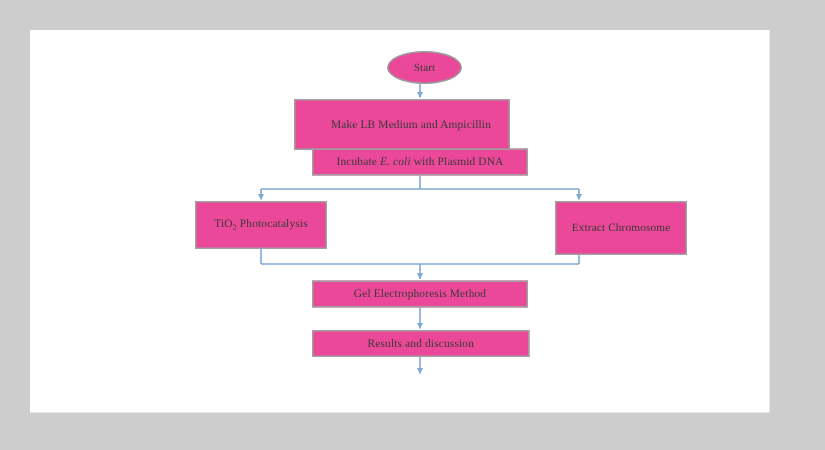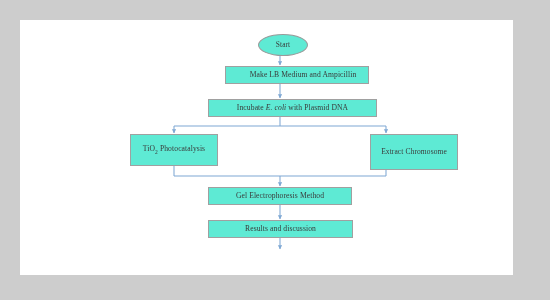--- a/index.html
+++ b/index.html
@@ -31,21 +31,21 @@
   .node {
     position: absolute;
     box-sizing: border-box;
     display: flex;
     align-items: center;
     justify-content: center;
     text-align: center;
     color: #3a3a3a;
     line-height: 1.12;
     letter-spacing: 0.1px;
-    background: #5eead4;
+    background: #ec4899;
   }
   .terminator {
     border: 1px solid #9a9a9a;
     border-radius: 50%;
     font-size: 7.4px;
   }
   .process {
     border: 1px solid #a0a0a0;
     font-size: 7.6px;
   }
@@ -98,25 +98,25 @@
         <line x1="260" y1="156" x2="260" y2="166" marker-end="url(#arrow)"></line>
         <line x1="260" y1="185" x2="260" y2="199" marker-end="url(#arrow)"></line>
         <line x1="260" y1="218" x2="260" y2="229" marker-end="url(#arrow)"></line>
       </g>
     </svg>
 
     <div class="node terminator" style="left:238px; top:14px; width:50px; height:22px;">
       <span class="node-text">Start</span>
     </div>
 
-    <div class="node process" style="left:205px; top:46px; width:144px; height:18px;padding-left:12px;">
+    <div class="node process" style="left:176px; top:46px; width:144px; height:34px;padding-left:12px;">
       <span class="node-text">Make LB Medium and Ampicillin</span>
     </div>
 
-    <div class="node process" style="left:188px; top:79px; width:169px; height:18px;">
+    <div class="node process" style="left:188px; top:79px; width:144px; height:18px;">
       <span class="node-text"><span>Incubate </span><span class="ital">E. coli</span><span> with Plasmid DNA</span></span>
     </div>
 
     <div class="node process" style="left: 110px; top: 114px; width: 88px; height: 32px;">
       <span class="node-text"><span>TiO</span><span class="sub">2</span><span> Photocatalysis</span></span>
     </div>
 
     <div class="node process two-line" style="left: 322px; top: 114px; width: 88px; height: 36px; margin-left: 28px;">
       <span class="node-text"><span>Extract Chromosome</span><br></span>
     </div>

